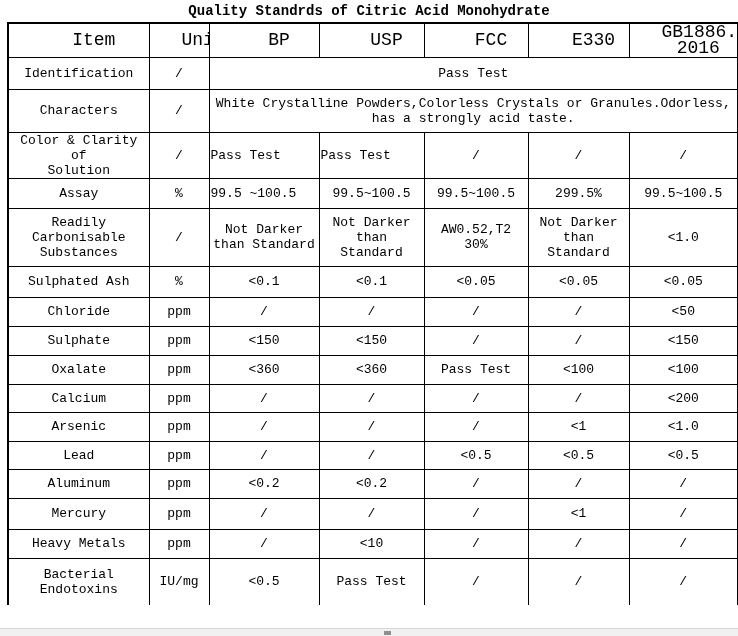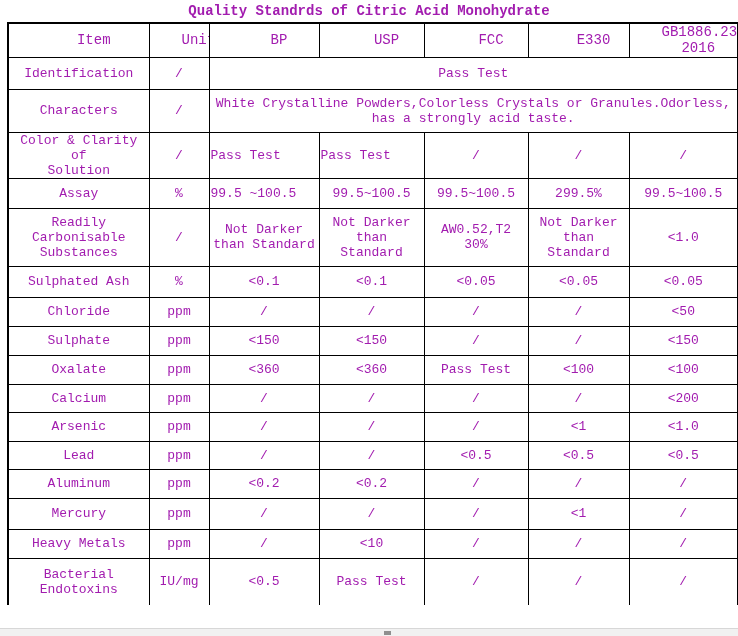--- a/index.html
+++ b/index.html
@@ -1,24 +1,24 @@
 <!DOCTYPE html>
 <html><head>
 <meta charset="utf-8">
 <style>
   html,body{margin:0;padding:0;background:#ffffff;}
   .canvas{position:relative;width:738px;height:636px;background:#ffffff;overflow:hidden;
-          font-family:"Liberation Mono","DejaVu Sans Mono",monospace;color:#a21caf;}
+          font-family:"Liberation Mono","DejaVu Sans Mono",monospace;color:#000000;}
   .title{position:absolute;top:1px;left:0;width:738px;height:21px;text-align:center;
          font-size:14px;font-weight:bold;letter-spacing:0px;line-height:20px;}
   table.qtable{position:absolute;left:7px;top:22px;width:730px;table-layout:fixed;
                border-collapse:collapse;border:2px solid #000;border-bottom:none;}
   .qtable th,.qtable td{border:1px solid #000;padding:0 2px;text-align:center;
                vertical-align:middle;white-space:pre-line;overflow:hidden;}
-  .qtable th{font-size:14px;font-weight:normal;line-height:16px;padding-left:32px;}
+  .qtable th{font-size:18px;font-weight:normal;line-height:16px;padding-left:32px;}
   .qtable td{font-size:13px;line-height:15px;}
   .qtable thead tr{height:34px;}
   .qtable tr:last-child td{border-bottom:none;}
   td.al{text-align:left;padding-left:1px;}
   .scroll-track{position:absolute;left:0;top:628px;width:738px;height:8px;
                 background:#f1f1f1;border-top:1px solid #d7d7d7;}
   .scroll-thumb{position:absolute;left:384px;top:631px;width:7px;height:4px;background:#8f8f8f;}
 </style>
 </head>
 <body>

